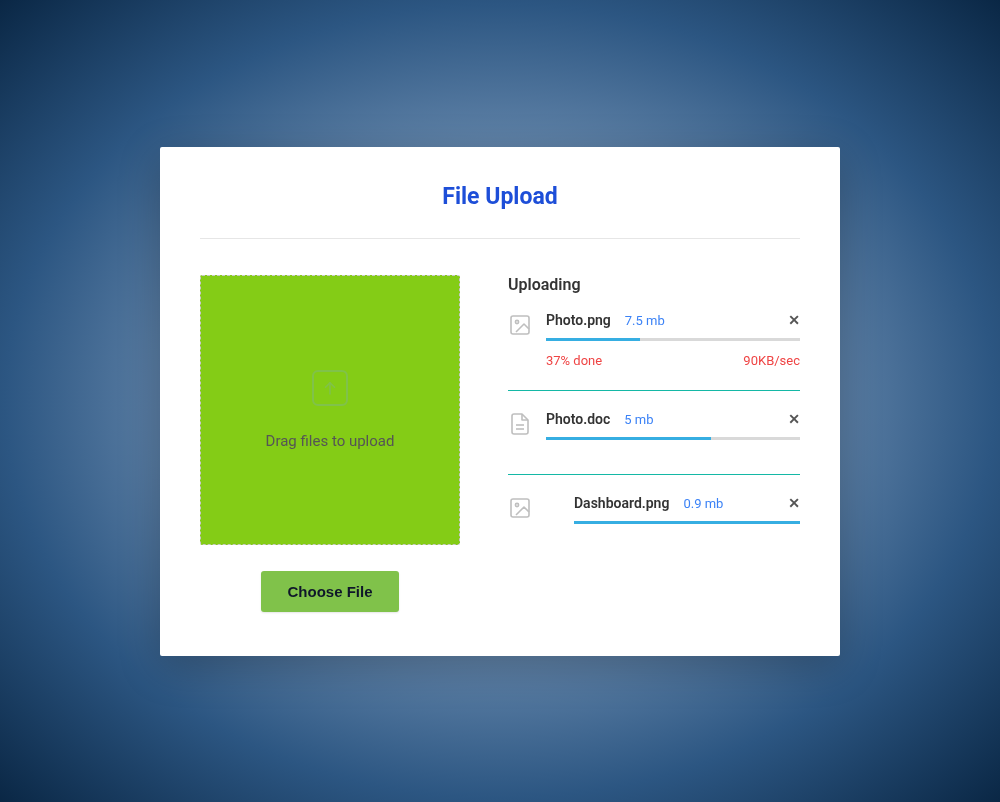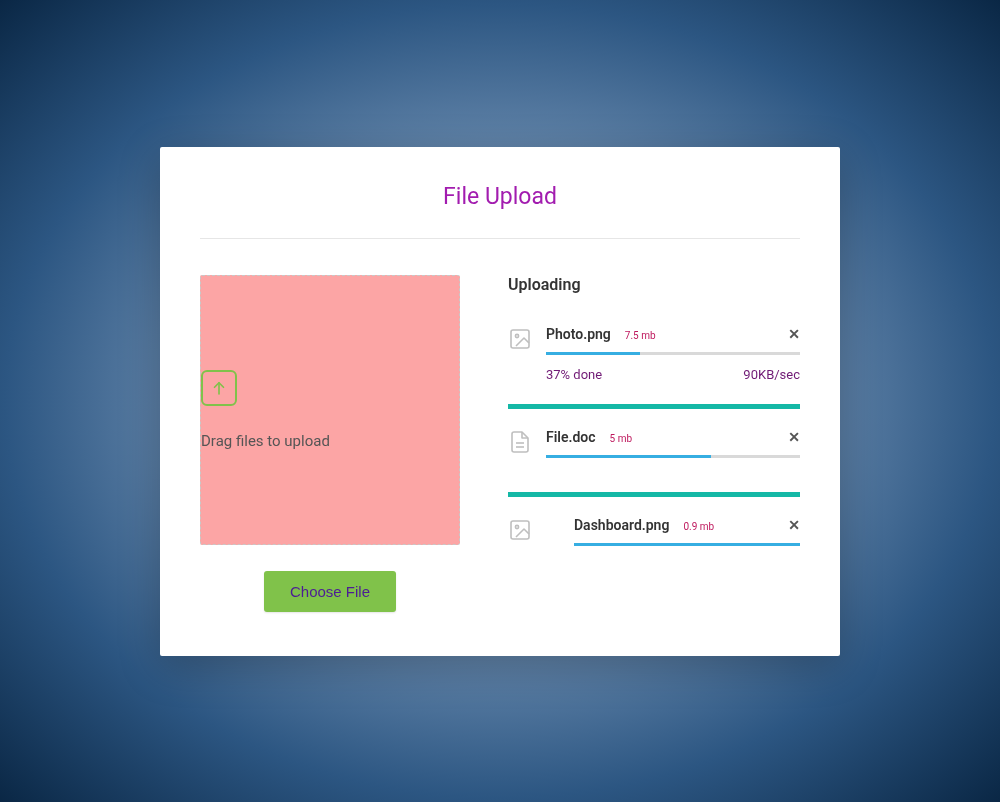--- a/index.html
+++ b/index.html
@@ -19,22 +19,22 @@
     .card {
       width: 680px;
       background: #ffffff;
       border-radius: 2px;
       box-shadow: 0 10px 40px rgba(0,0,0,0.25);
       padding: 36px 40px 44px 40px;
     }
     .card-title {
       text-align: center;
       font-size: 23px;
-      font-weight: 400;
-      color: #a21caf;
+      font-weight: 700;
+      color: #1d4ed8;
       margin-bottom: 28px;
     }
     .divider {
       border: none;
       border-top: 1px solid #e6e6e6;
       margin-bottom: 36px;
     }
     .content {
       display: flex;
       gap: 48px;
@@ -44,24 +44,24 @@
       width: 260px;
       display: flex;
       flex-direction: column;
       align-items: center;
     }
     .dropzone {
       width: 260px;
       height: 270px;
       border: 1.5px dashed #c8c8c8;
       border-radius: 2px;
-      background: #fca5a5;
+      background: #84cc16;
       display: flex;
       flex-direction: column;
-      align-items: flex-start;
+      align-items: center;
       justify-content: center;
       gap: 26px;
       cursor: pointer;
     }
     .upload-icon-box {
       width: 36px;
       height: 36px;
       border: 2px solid #80c24a;
       border-radius: 6px;
       display: flex;
@@ -73,44 +73,44 @@
       height: 18px;
     }
     .dropzone-text {
       font-size: 15px;
       color: #555;
       font-weight: 400;
     }
     .choose-btn {
       margin-top: 26px;
       background: #80c24a;
-      color: #4c1d95;
+      color: #0f172a;
       border: none;
       border-radius: 3px;
       padding: 12px 26px;
       font-size: 15px;
-      font-weight: 400;
+      font-weight: 700;
       cursor: pointer;
       box-shadow: 0 1px 2px rgba(0,0,0,.1);
     }
     .right {
       flex: 1;
     }
     .section-title {
       font-size: 16px;
       font-weight: 600;
       color: #333;
-      margin-bottom: 32px;
+      margin-bottom: 18px;
     }
     .upload-item {
       display: flex;
       align-items: flex-start;
       gap: 14px;
       padding-bottom: 22px;
-      border-bottom: 5px solid #14b8a6;
+      border-bottom: 1px solid #14b8a6;
       margin-bottom: 20px;
     }
     .upload-item:last-child {
       border-bottom: none;
       margin-bottom: 0;
       padding-bottom: 0;
       gap: 42px;
     }
     .file-icon {
       width: 24px;
@@ -126,22 +126,22 @@
       align-items: baseline;
       gap: 14px;
       margin-bottom: 10px;
     }
     .file-name {
       font-size: 14px;
       font-weight: 600;
       color: #333;
     }
     .file-size {
-      font-size: 10px;
-      color: #be185d;
+      font-size: 13px;
+      color: #3b82f6;
     }
     .close-icon {
       margin-left: auto;
       font-size: 14px;
       color: #555;
       cursor: pointer;
       font-weight: 600;
     }
     .progress-track {
       width: 100%;
@@ -151,21 +151,21 @@
       position: relative;
     }
     .progress-fill {
       height: 100%;
       background: #36aee2;
     }
     .item-footer {
       display: flex;
       justify-content: space-between;
       font-size: 13px;
-      color: #701a75;
+      color: #ef4444;
     }
   </style>
 </head>
 <body>
 
 <div class="card">
   <h1 class="card-title">File Upload</h1>
   <hr class="divider">
   <div class="content">
 
@@ -213,21 +213,21 @@
         <span>
           <svg class="file-icon" viewBox="0 0 24 24" fill="none" stroke="#bfbfbf" stroke-width="1.6" stroke-linejoin="round">
             <path d="M14 2H6a2 2 0 0 0-2 2v16a2 2 0 0 0 2 2h12a2 2 0 0 0 2-2V8z"></path>
             <polyline points="14 2 14 8 20 8"></polyline>
             <line x1="8" y1="13" x2="16" y2="13"></line>
             <line x1="8" y1="17" x2="16" y2="17"></line>
           </svg>
         </span>
         <div class="item-body">
           <div class="item-header">
-            <span class="file-name">File.doc</span>
+            <span class="file-name">Photo.doc</span>
             <span class="file-size">5 mb</span>
             <span class="close-icon">✕</span>
           </div>
           <div class="progress-track">
             <div class="progress-fill" style="width:65%"></div>
           </div>
         </div>
       </div>
 
       <div class="upload-item">

